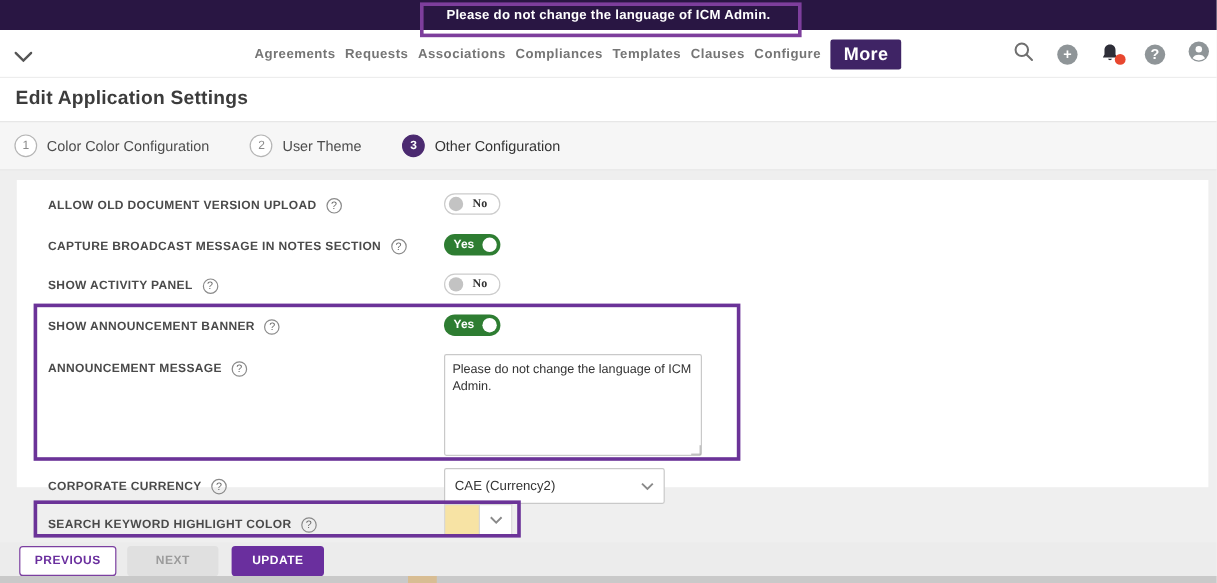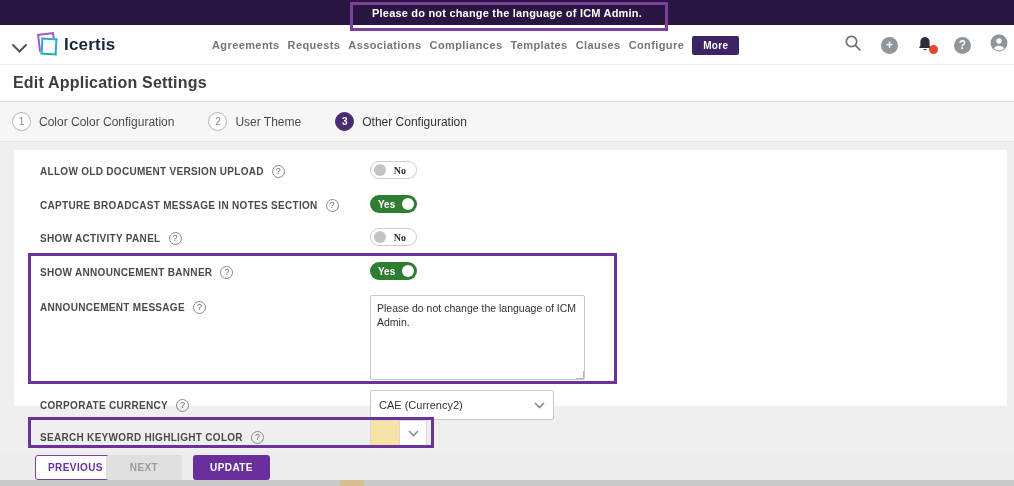--- a/index.html
+++ b/index.html
@@ -20,21 +20,21 @@
   .nav-caret { position:absolute; left:12px; top:14px; }
   .logo { position:absolute; left:38px; top:6px; width:110px; height:28px; }
   .logo-sq-back { position:absolute; left:0; top:2px; width:17px; height:18px;
          border:2px solid #a657c6; transform:rotate(-7deg); background:transparent; }
   .logo-sq-front { position:absolute; left:3px; top:7px; width:16px; height:17px;
          border:2px solid #2aabe0; border-bottom-color:#19b49b; background:#ffffff; transform:rotate(3deg); }
   .logo-word { position:absolute; left:26px; top:4px; font-size:17px; font-weight:bold; color:#17243e; letter-spacing:.2px; }
 
   .nav-menu { position:absolute; left:212px; top:0; height:40px; display:flex; align-items:center; gap:8px; }
   .nav-item { font-size:11px; font-weight:bold; color:#757575; letter-spacing:.4px; cursor:pointer; white-space:nowrap; }
-  .nav-more { background:#3f2465; color:#ffffff; font-size:10px; font-weight:bold; letter-spacing:.3px;
+  .nav-more { background:#3f2465; color:#ffffff; font-size:15px; font-weight:bold; letter-spacing:.3px;
               padding:4px 11px; border-radius:2px; cursor:pointer; }
 
   .nav-icons { position:absolute; right:6px; top:0; height:40px; display:flex; align-items:center; gap:19px; }
   .circle-icon { width:17px; height:17px; border-radius:50%; background:#8f9598; color:#ffffff;
                  display:flex; align-items:center; justify-content:center; font-size:12px; font-weight:bold; cursor:pointer; }
   .bell-wrap { position:relative; width:18px; height:18px; cursor:pointer; }
   .bell-dot { position:absolute; right:-3px; bottom:0; width:9px; height:9px; border-radius:50%; background:#e8472f; }
 
   
   .title-bar { position:absolute; top:65px; left:0; width:1014px; height:37px; background:#ffffff;
@@ -85,21 +85,21 @@
 
   .color-picker { position:absolute; left:356px; top:270px; height:26px; display:flex; cursor:pointer; }
   .color-swatch { width:30px; height:26px; border:1px solid #d8d8d8; }
   .color-caret { width:27px; height:26px; border:1px solid #d8d8d8; border-left:none; background:#ffffff;
                  display:flex; align-items:center; justify-content:center; }
 
   
   .footer { position:absolute; left:0; top:452px; width:1014px; height:28px; background:#ececec; }
   .btn { position:absolute; top:3px; height:25px; border-radius:3px; font-size:10px; font-weight:bold;
          letter-spacing:.4px; font-family:"Liberation Sans", sans-serif; cursor:pointer; }
-  .btn-previous { left:16px; width:81px; background:#ffffff; border:1px solid #7b3fa0; color:#6a2f9e;margin-left:19px; }
+  .btn-previous { left:16px; width:81px; background:#ffffff; border:1px solid #7b3fa0; color:#6a2f9e; }
   .btn-next { left:106px; width:76px; background:#e0e0e0; border:none; color:#9b9b9b; cursor:default; }
   .btn-update { left:193px; width:77px; background:#6a2f9e; border:none; color:#ffffff; }
 
   .bottom-strip { position:absolute; left:0; top:480px; width:1014px; height:6px; background:#c9c9c9; }
   .bottom-strip-mark { position:absolute; left:340px; top:0; width:24px; height:6px; background:#d8bd93; }
 </style>
 </head>
 <body>
 
 <div id="app">
@@ -108,25 +108,20 @@
     <span class="banner-text">Please do not change the language of ICM Admin.</span>
   </div>
   <div class="banner-highlight"></div>
 
   <div class="nav">
     <span class="nav-caret">
       <svg width="15" height="9" viewBox="0 0 15 9">
           <polyline points="1,1 7.5,7.5 14,1" fill="none" stroke="#555" stroke-width="2" stroke-linecap="round"></polyline>
         </svg>
     </span>
-    <div class="logo">
-      <span class="logo-sq-back"></span>
-      <span class="logo-sq-front"></span>
-      <span class="logo-word">Icertis</span>
-    </div>
     <div class="nav-menu">
       <span class="nav-item">Agreements</span>
       <span class="nav-item">Requests</span>
       <span class="nav-item">Associations</span>
       <span class="nav-item">Compliances</span>
       <span class="nav-item">Templates</span>
       <span class="nav-item">Clauses</span>
       <span class="nav-item">Configure</span>
       <span class="nav-more">More</span>
     </div>

